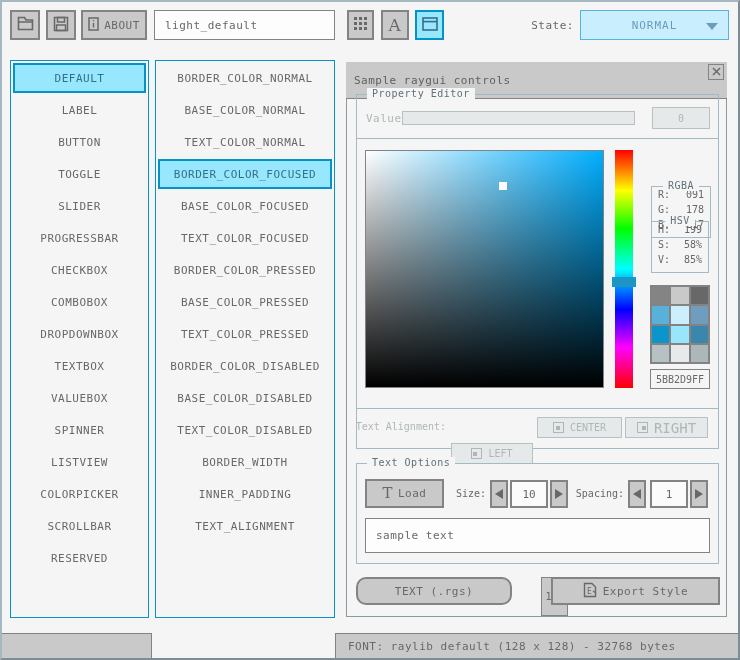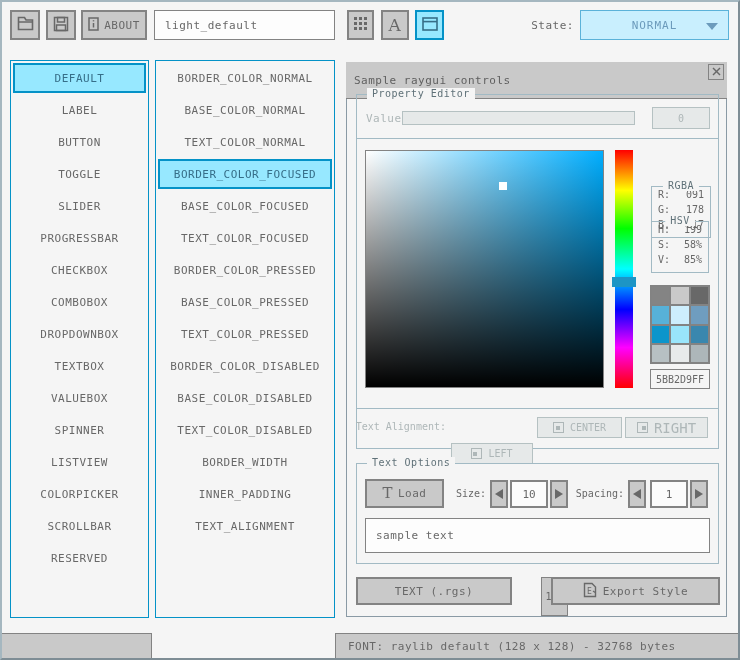--- a/index.html
+++ b/index.html
@@ -297,21 +297,21 @@
   <div class="abs valuebox" style="left:650px;top:480px;width:38px;height:28px;">
     <span>1</span>
   </div>
   <div class="abs btn" style="left:690px;top:480px;width:18px;height:28px;">
     <span class="tri-right"></span>
   </div>
   <div class="abs inputbox" style="left:365px;top:518px;width:345px;height:35px;">
     <span>sample text</span>
   </div>
 
-  <div class="abs btn" style="left:356px;top:577px;width:156px;height:28px;">
+  <div class="abs btn" style="left:356px;top:577px;width:156px;height:28px;border-radius:10px;">
     <span>TEXT (.rgs)</span>
   </div>
   <div class="abs btn btn-thin" style="left:541px;top:577px;width:27px;height:39px;font-size:10px;letter-spacing:0;">
     <span>1/4</span>
   </div>
   <div class="abs btn" style="left:551px;top:577px;width:169px;height:28px;gap:6px;">
     <span>
       <svg width="14" height="16" viewBox="0 0 14 16">
           <path d="M1.5 1.5 h7.5 l3.5 3.5 v9.5 h-11 z" fill="none" stroke="#686868" stroke-width="1.4"></path>
           <text x="4" y="11.5" font-size="8" fill="#686868" font-family="DejaVu Sans Mono, monospace">E</text>

